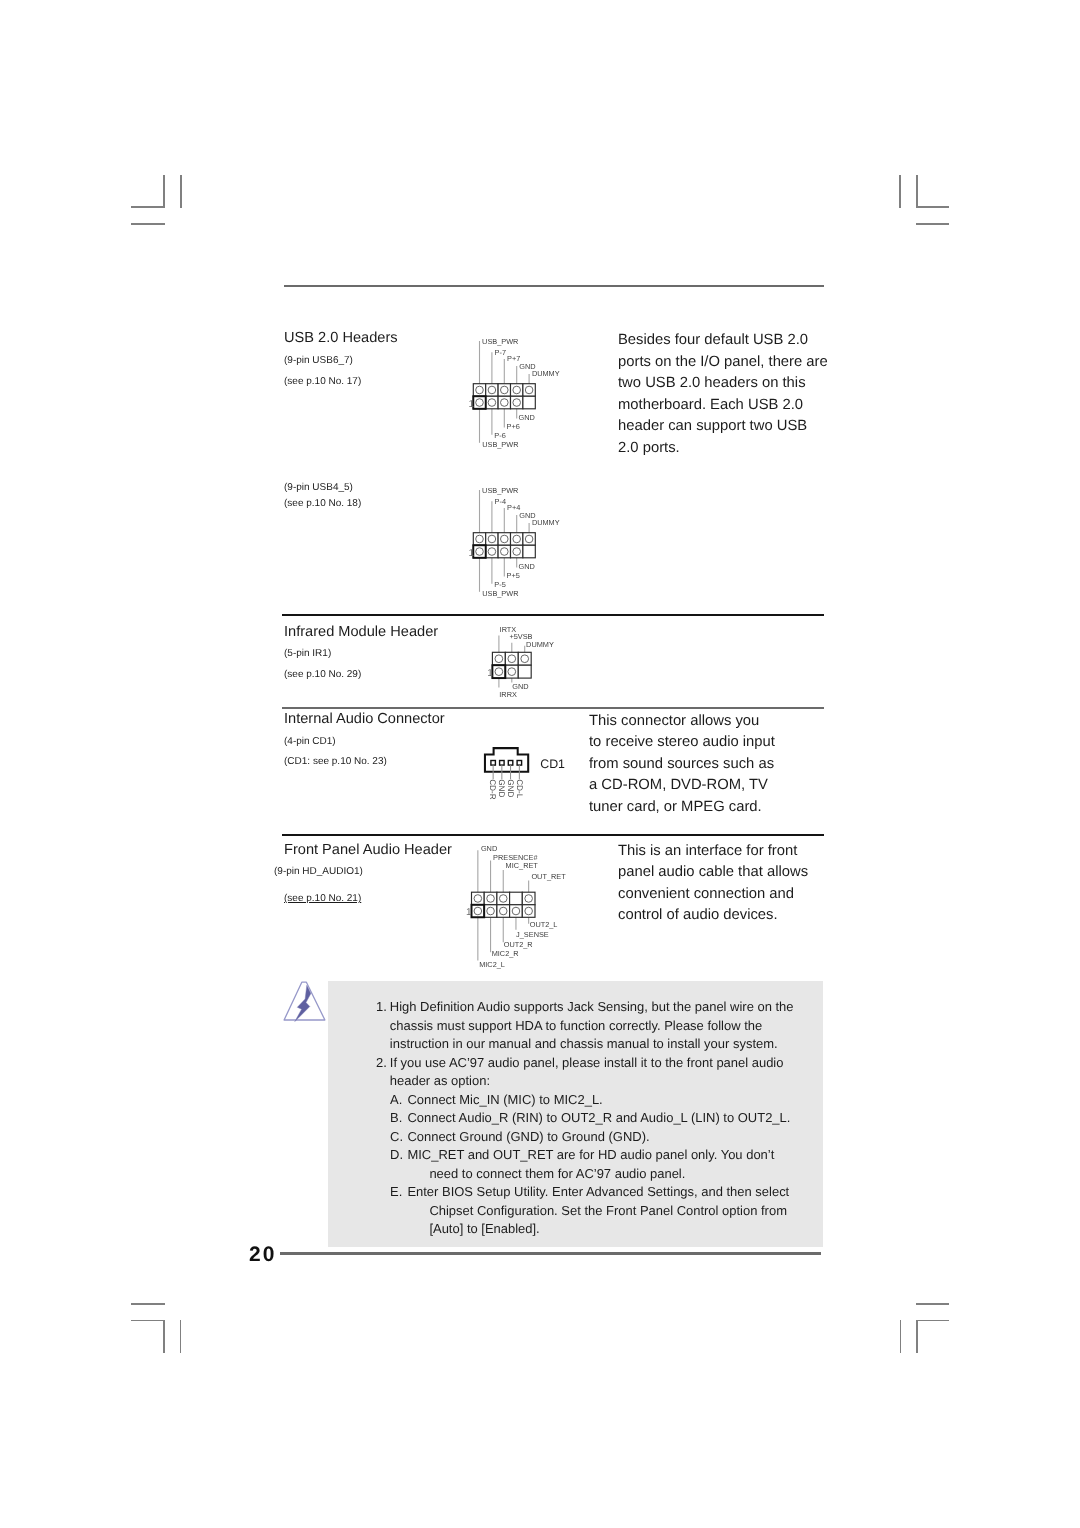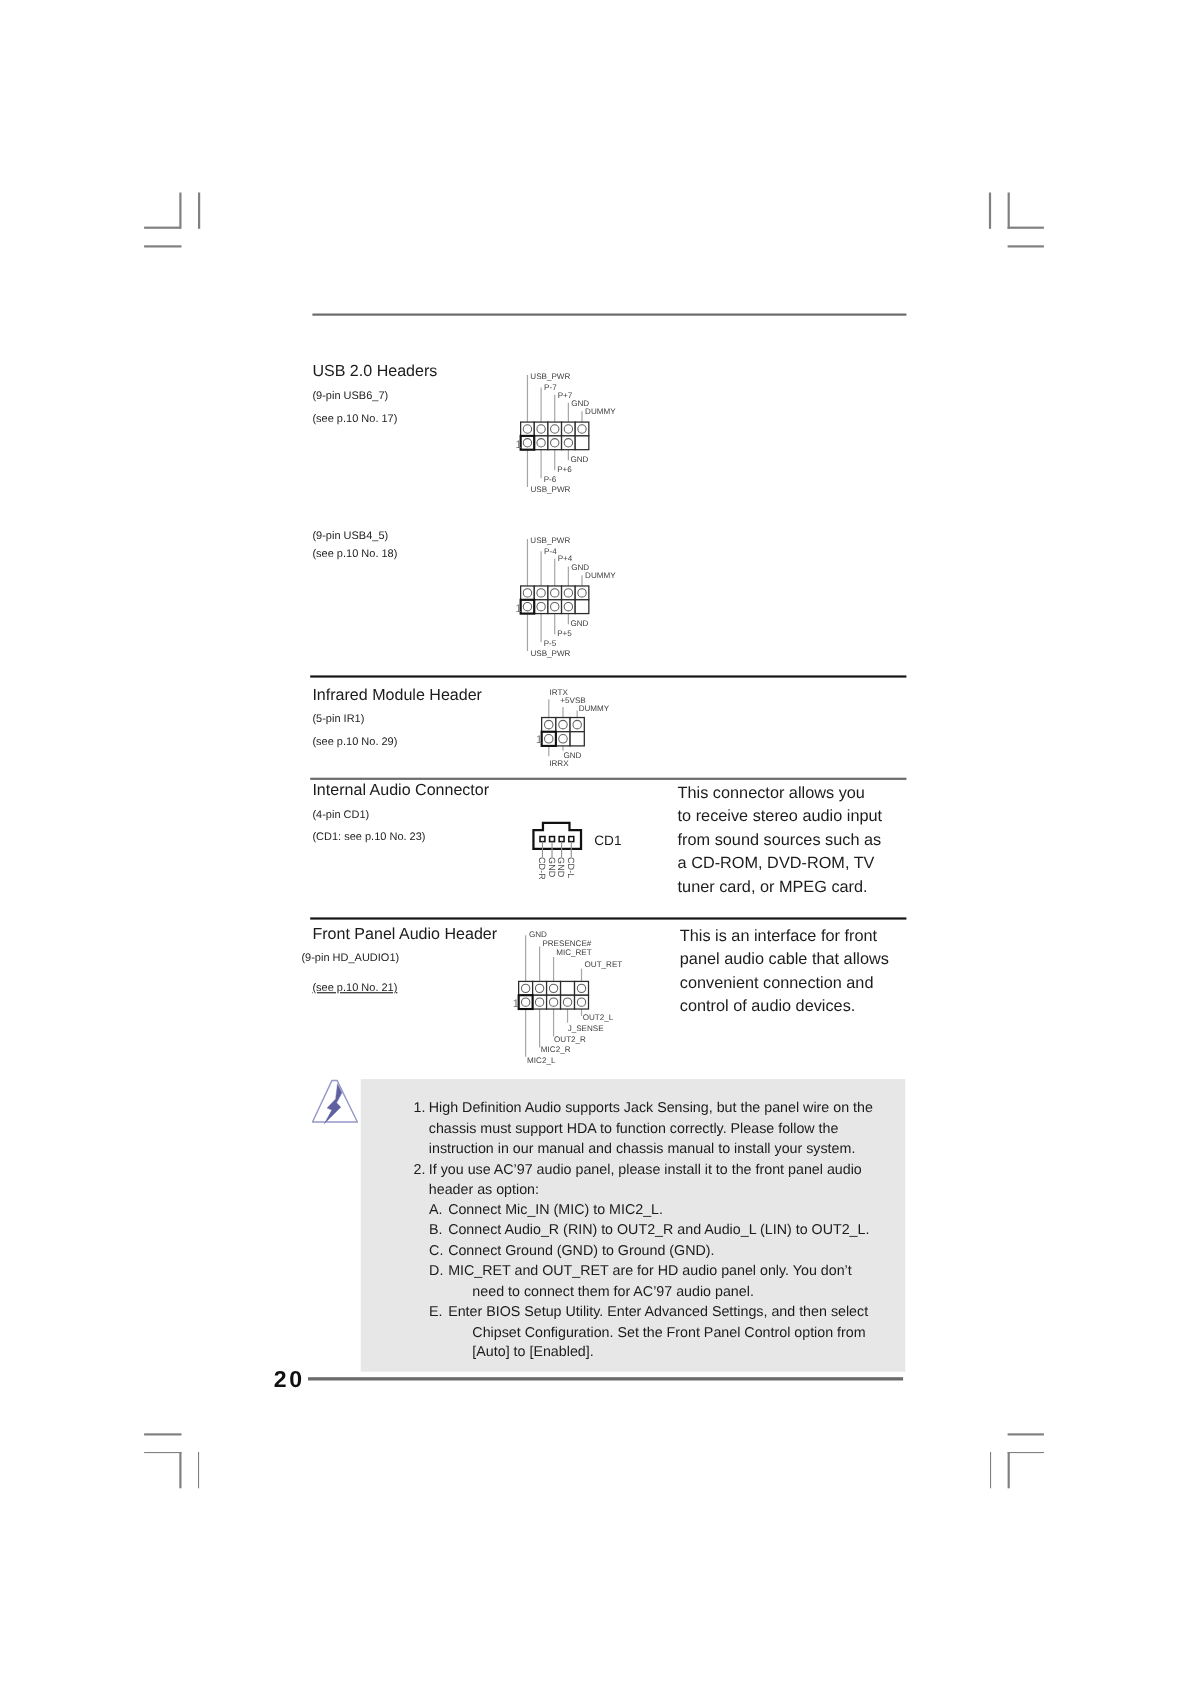--- a/index.html
+++ b/index.html
@@ -166,20 +166,28 @@
         <text x="57.3" y="32.9">GND</text>
         <text x="69.9" y="40.4">DUMMY</text>
         <text x="56.6" y="83.9">GND</text>
         <text x="44.5" y="93.0">P+5</text>
         <text x="32.3" y="102.3">P-5</text>
         <text x="20.2" y="111.0">USB_PWR</text>
         <text x="6.6" y="71.2" font-size="10" fill="#6a6a6a">1</text>
       </g>
     </svg>
   </div>
+  <div class="body-col" style="left:618px;top:330.2px;width:230px;">
+    <div>Besides four default USB 2.0</div>
+    <div>ports on the I/O panel, there are</div>
+    <div>two USB 2.0 headers on this</div>
+    <div>motherboard. Each USB 2.0</div>
+    <div>header can support two USB</div>
+    <div>2.0 ports.</div>
+  </div>
 
   <div class="h-title" style="left:284px;top:625px;">Infrared Module Header</div>
   <div class="h-sub" style="left:284px;top:648.8px;">(5-pin IR1)</div>
   <div class="h-sub" style="left:284px;top:670.3px;">(see p.10  No. 29)</div>
 
   <div class="abs" style="left:480px;top:622px;width:100px;height:80px;">
     <svg width="100" height="80" viewBox="0 0 100 80" xmlns="http://www.w3.org/2000/svg">
       <g>
         <line x1="18.9" y1="13.6" x2="18.9" y2="36.8" stroke="#a6a6a6" stroke-width="1.1"></line>
         <line x1="31.8" y1="20.8" x2="31.8" y2="36.8" stroke="#a6a6a6" stroke-width="1.1"></line>
@@ -235,21 +243,21 @@
       <g font-family="Liberation Sans, sans-serif" font-size="8.2" fill="#4a4a4a">
         <text transform="translate(12.3,39.2) rotate(90)">CD-R</text>
         <text transform="translate(21.0,39.2) rotate(90)">GND</text>
         <text transform="translate(29.7,39.2) rotate(90)">GND</text>
         <text transform="translate(38.5,39.2) rotate(90)">CD-L</text>
       </g>
       <text x="62.2" y="27.8" font-family="Liberation Sans, sans-serif" font-size="12.4" fill="#1c1c1c">CD1</text>
     </svg>
   </div>
 
-  <div class="body-col" style="left:616px;top:710.8px;width:230px;">
+  <div class="body-col" style="left:589px;top:710.8px;width:230px;">
     <div>This connector allows you</div>
     <div>to receive stereo audio input</div>
     <div>from sound sources such as</div>
     <div>a  CD-ROM, DVD-ROM, TV</div>
     <div>tuner card, or MPEG card.</div>
   </div>
 
   <div class="h-title" style="left:284px;top:843.1px;">Front Panel Audio Header</div>
   <div class="h-sub" style="left:274px;top:866.8px;text-align:center;">(9-pin HD_AUDIO1)</div>
   <div class="h-sub" style="left:284px;top:894px;text-decoration:underline;">(see p.10  No. 21)</div>

